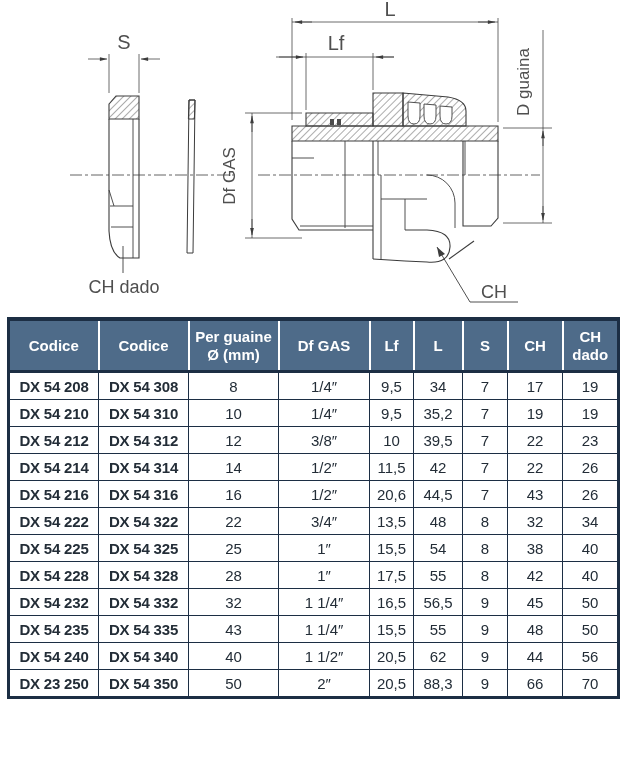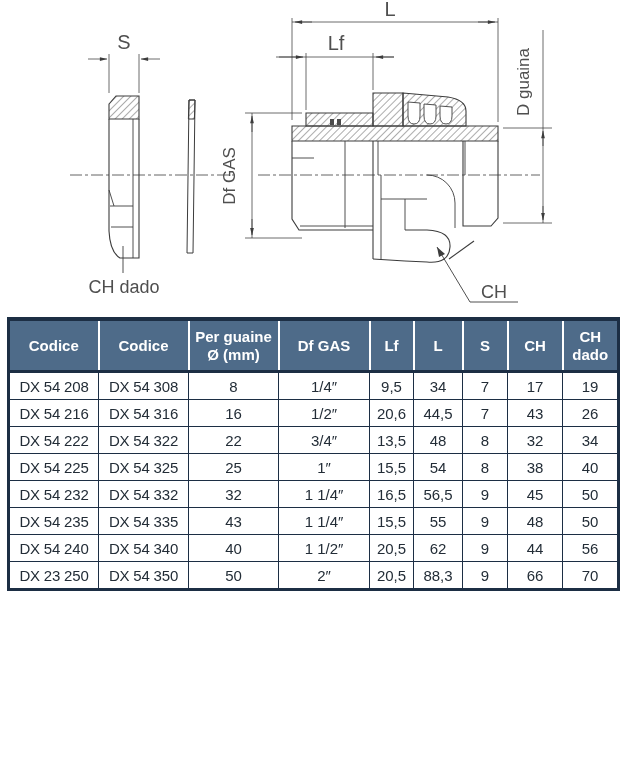--- a/index.html
+++ b/index.html
@@ -33,21 +33,21 @@
     border-bottom:3px solid var(--border-col,#1c2e44);
     vertical-align:middle;text-align:center;
   }
   table.spec th:first-child{border-left:none;}
   table.spec td{
     border:1.5px solid var(--border-col,#1c2e44);
     color:var(--cell-col,#232d37);
     font-size:15px;text-align:center;vertical-align:middle;
     height:26px;padding:0 1px;background:#fff;
   }
-  table.spec td.c0,table.spec td.c1{font-weight:normal;letter-spacing:-0.2px;}
+  table.spec td.c0,table.spec td.c1{font-weight:bold;letter-spacing:-0.2px;}
 </style>
 </head>
 <body>
 
 <div class="page">
 
   <div class="drawing">
     <svg width="621" height="315" viewBox="0 0 621 315" xmlns="http://www.w3.org/2000/svg">
       <defs>
         <pattern id="hatch" width="5" height="5" patternUnits="userSpaceOnUse" patternTransform="rotate(45)">
@@ -222,20 +222,53 @@
           <td class="c1">DX 54 308</td>
           <td class="c2">8</td>
           <td class="c3">1/4″</td>
           <td class="c4">9,5</td>
           <td class="c5">34</td>
           <td class="c6">7</td>
           <td class="c7">17</td>
           <td class="c8">19</td>
         </tr>
         <tr>
+          <td class="c0">DX 54 210</td>
+          <td class="c1">DX 54 310</td>
+          <td class="c2">10</td>
+          <td class="c3">1/4″</td>
+          <td class="c4">9,5</td>
+          <td class="c5">35,2</td>
+          <td class="c6">7</td>
+          <td class="c7">19</td>
+          <td class="c8">19</td>
+        </tr>
+        <tr>
+          <td class="c0">DX 54 212</td>
+          <td class="c1">DX 54 312</td>
+          <td class="c2">12</td>
+          <td class="c3">3/8″</td>
+          <td class="c4">10</td>
+          <td class="c5">39,5</td>
+          <td class="c6">7</td>
+          <td class="c7">22</td>
+          <td class="c8">23</td>
+        </tr>
+        <tr>
+          <td class="c0">DX 54 214</td>
+          <td class="c1">DX 54 314</td>
+          <td class="c2">14</td>
+          <td class="c3">1/2″</td>
+          <td class="c4">11,5</td>
+          <td class="c5">42</td>
+          <td class="c6">7</td>
+          <td class="c7">22</td>
+          <td class="c8">26</td>
+        </tr>
+        <tr>
           <td class="c0">DX 54 216</td>
           <td class="c1">DX 54 316</td>
           <td class="c2">16</td>
           <td class="c3">1/2″</td>
           <td class="c4">20,6</td>
           <td class="c5">44,5</td>
           <td class="c6">7</td>
           <td class="c7">43</td>
           <td class="c8">26</td>
         </tr>
@@ -255,20 +288,31 @@
           <td class="c1">DX 54 325</td>
           <td class="c2">25</td>
           <td class="c3">1″</td>
           <td class="c4">15,5</td>
           <td class="c5">54</td>
           <td class="c6">8</td>
           <td class="c7">38</td>
           <td class="c8">40</td>
         </tr>
         <tr>
+          <td class="c0">DX 54 228</td>
+          <td class="c1">DX 54 328</td>
+          <td class="c2">28</td>
+          <td class="c3">1″</td>
+          <td class="c4">17,5</td>
+          <td class="c5">55</td>
+          <td class="c6">8</td>
+          <td class="c7">42</td>
+          <td class="c8">40</td>
+        </tr>
+        <tr>
           <td class="c0">DX 54 232</td>
           <td class="c1">DX 54 332</td>
           <td class="c2">32</td>
           <td class="c3">1 1/4″</td>
           <td class="c4">16,5</td>
           <td class="c5">56,5</td>
           <td class="c6">9</td>
           <td class="c7">45</td>
           <td class="c8">50</td>
         </tr>

